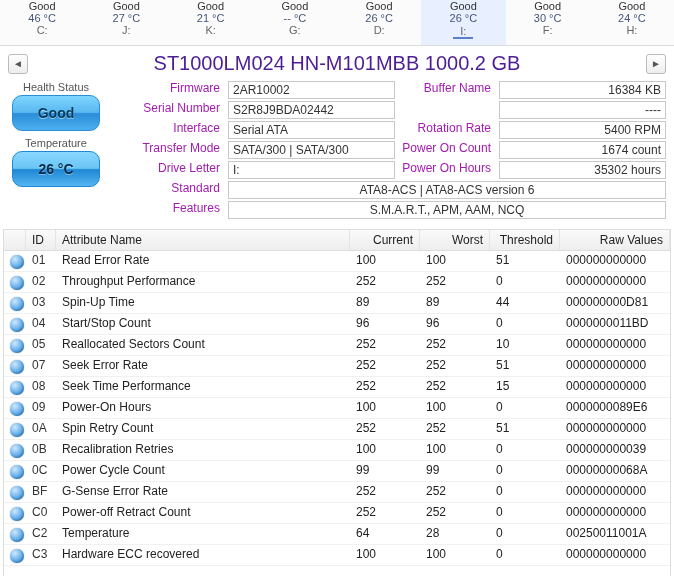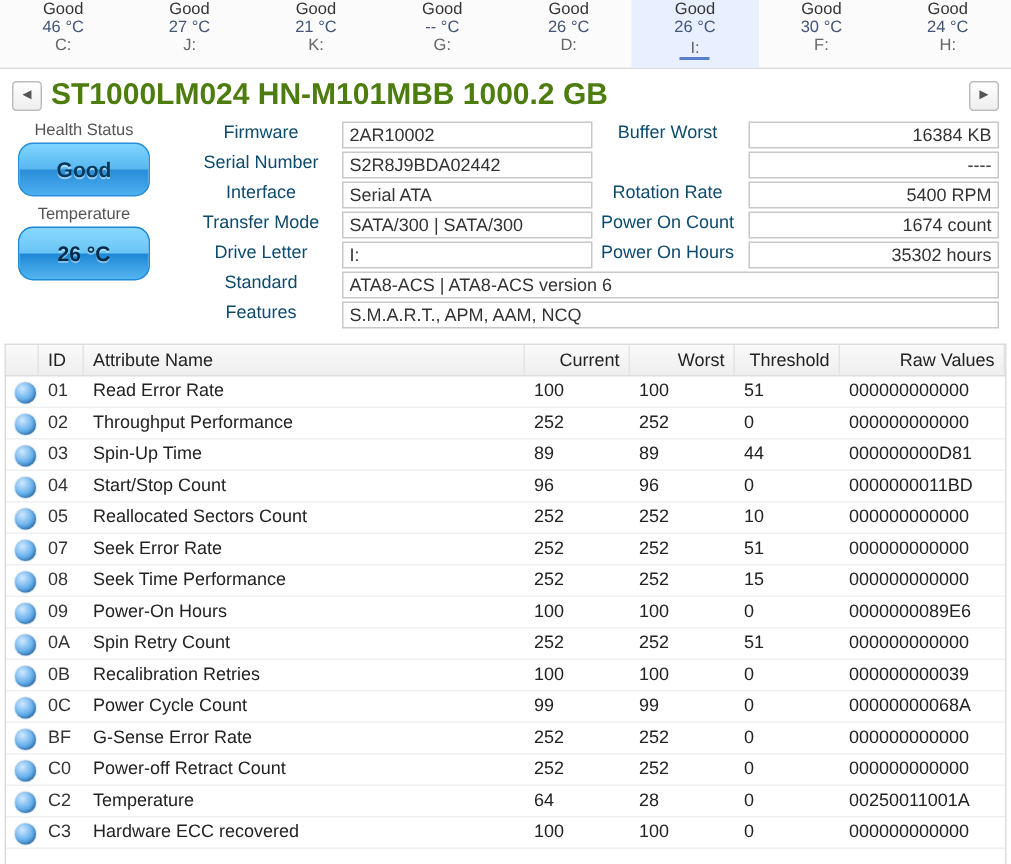--- a/index.html
+++ b/index.html
@@ -8,37 +8,37 @@
   .drives-row { display: flex; height: 46px; border-bottom: 1px solid #ddd; background: #fbfbfb; }
   .drive-item { flex: 1; text-align: center; padding: 0 2px; position: relative; }
   .drive-item .drive-status { font-size: 11px; color: #333; }
   .drive-item .drive-temp { font-size: 11px; color: #445577; }
   .drive-item .drive-letter { font-size: 11px; color: #666; }
   .drive-item.selected { background: #e8f0ff; }
   .drive-item.selected .drive-letter { border-bottom: 2px solid #5a7ec8; display:inline-block; min-width:20px;}
   
   .title-row { padding: 6px 8px 4px; display:flex; align-items:center; }
   .nav-btn { width: 20px; height: 20px; border: 1px solid #bbb; background: linear-gradient(#fefefe,#eee); border-radius:3px; display:flex; align-items:center; justify-content:center; cursor:pointer; font-size:10px; color:#555;}
-  .drive-title { font-size: 20px; color: #4d7c0f; flex:1; padding: 0 6px; font-weight:700;}
+  .drive-title { font-size: 20px; color: #4c1d95; flex:1; text-align:center; padding: 0 6px; font-weight:400;}
   
   .info-area { display:flex; padding: 2px 8px 6px; gap: 24px; }
   .left-col { width: 96px; display:flex; flex-direction:column; align-items:center; }
   .sub-label { font-size:11px; color:#555; margin-bottom:2px;}
   
   .badge { width: 88px; height: 36px; border-radius: 10px; display:flex; align-items:center; justify-content:center; font-weight:bold; font-size:14px; color:#fff; text-shadow: 0 1px 1px rgba(0,0,0,0.3); margin-bottom:6px; position:relative; overflow:hidden;}
   .badge.health { background: linear-gradient(to bottom, #7ed5ff 0%, #5ab8f0 48%, #2a8dd8 52%, #4cb0f0 100%); border:1px solid #2a8dd8;}
   .badge.health span { color:#003a5c; text-shadow: 0 1px 0 rgba(255,255,255,0.5);}
   .badge.temp { background: linear-gradient(to bottom, #89d8ff 0%, #6ac5f5 48%, #1e88d5 52%, #55b5f2 100%); border:1px solid #1e88d5;}
   .badge.temp span { color:#002a48; text-shadow: 0 1px 0 rgba(255,255,255,0.4);}
   
   .fields { flex:1; display:grid; grid-template-columns: 96px 1fr 96px 1fr; column-gap:4px; row-gap:2px; font-size:12px;}
-  .field-label { text-align:center; padding-right:4px; color:#0c4a6e; white-space:nowrap;}
+  .field-label { text-align:right; padding-right:4px; color:#a21caf; white-space:nowrap;}
   .field-value { border:1px solid #c8c8c8; background:#fff; padding:1px 4px; color:#333; min-height:18px; white-space:nowrap; overflow:hidden;}
   .field-value.right { text-align:right;padding-left:11px; }
-  .span2 { grid-column: span 3; }
+  .span2 { grid-column: span 3; text-align: center; }
   
   .smart-table { margin: 4px 3px 0; border:1px solid #ddd; height: 392px; overflow-y:scroll; position:relative;}
   .smart-header { display:grid; grid-template-columns: 22px 30px 1fr 70px 70px 70px 110px; background: linear-gradient(#fafafa,#eee); border-bottom:1px solid #ddd; font-size:12px; position:sticky; top:0;}
   .smart-header > div { padding:3px 6px; border-right:1px solid #e4e4e4;}
   .smart-header .h-right { text-align:right; }
   .smart-row { display:grid; grid-template-columns: 22px 30px 1fr 70px 70px 70px 110px; font-size:12px; border-bottom:1px solid #f0f0f0;}
   .smart-row > div { padding:2px 6px; white-space:nowrap; overflow:hidden;}
   .smart-row .c-right { text-align:left; font-variant-numeric: tabular-nums;}
   .orb { width:14px; height:14px; border-radius:50%; background: radial-gradient(circle at 35% 30%, #cfe8ff, #5aa8e8 60%, #2a6db0); margin:2px auto 0; box-shadow: inset -1px -1px 2px rgba(0,0,0,0.2), 0 0 1px #2a6db0;}
   .smart-row .c-id { color:#333; }
@@ -102,21 +102,21 @@
         <span>Good</span>
       </div>
     <div class="sub-label">Temperature</div>
     <div class="badge temp">
         <span>26 °C</span>
       </div>
   </div>
   <div class="fields" id="fields-grid">
       <div class="field-label">Firmware</div>
       <div class="field-value">2AR10002</div>
-      <div class="field-label">Buffer Worst</div>
+      <div class="field-label">Buffer Name</div>
       <div class="field-value right">16384 KB</div>
       <div class="field-label">Serial Number</div>
       <div class="field-value">S2R8J9BDA02442</div>
       <div class="field-label"></div>
       <div class="field-value right">----</div>
       <div class="field-label">Interface</div>
       <div class="field-value">Serial ATA</div>
       <div class="field-label">Rotation Rate</div>
       <div class="field-value right">5400 RPM</div>
       <div class="field-label">Transfer Mode</div>

